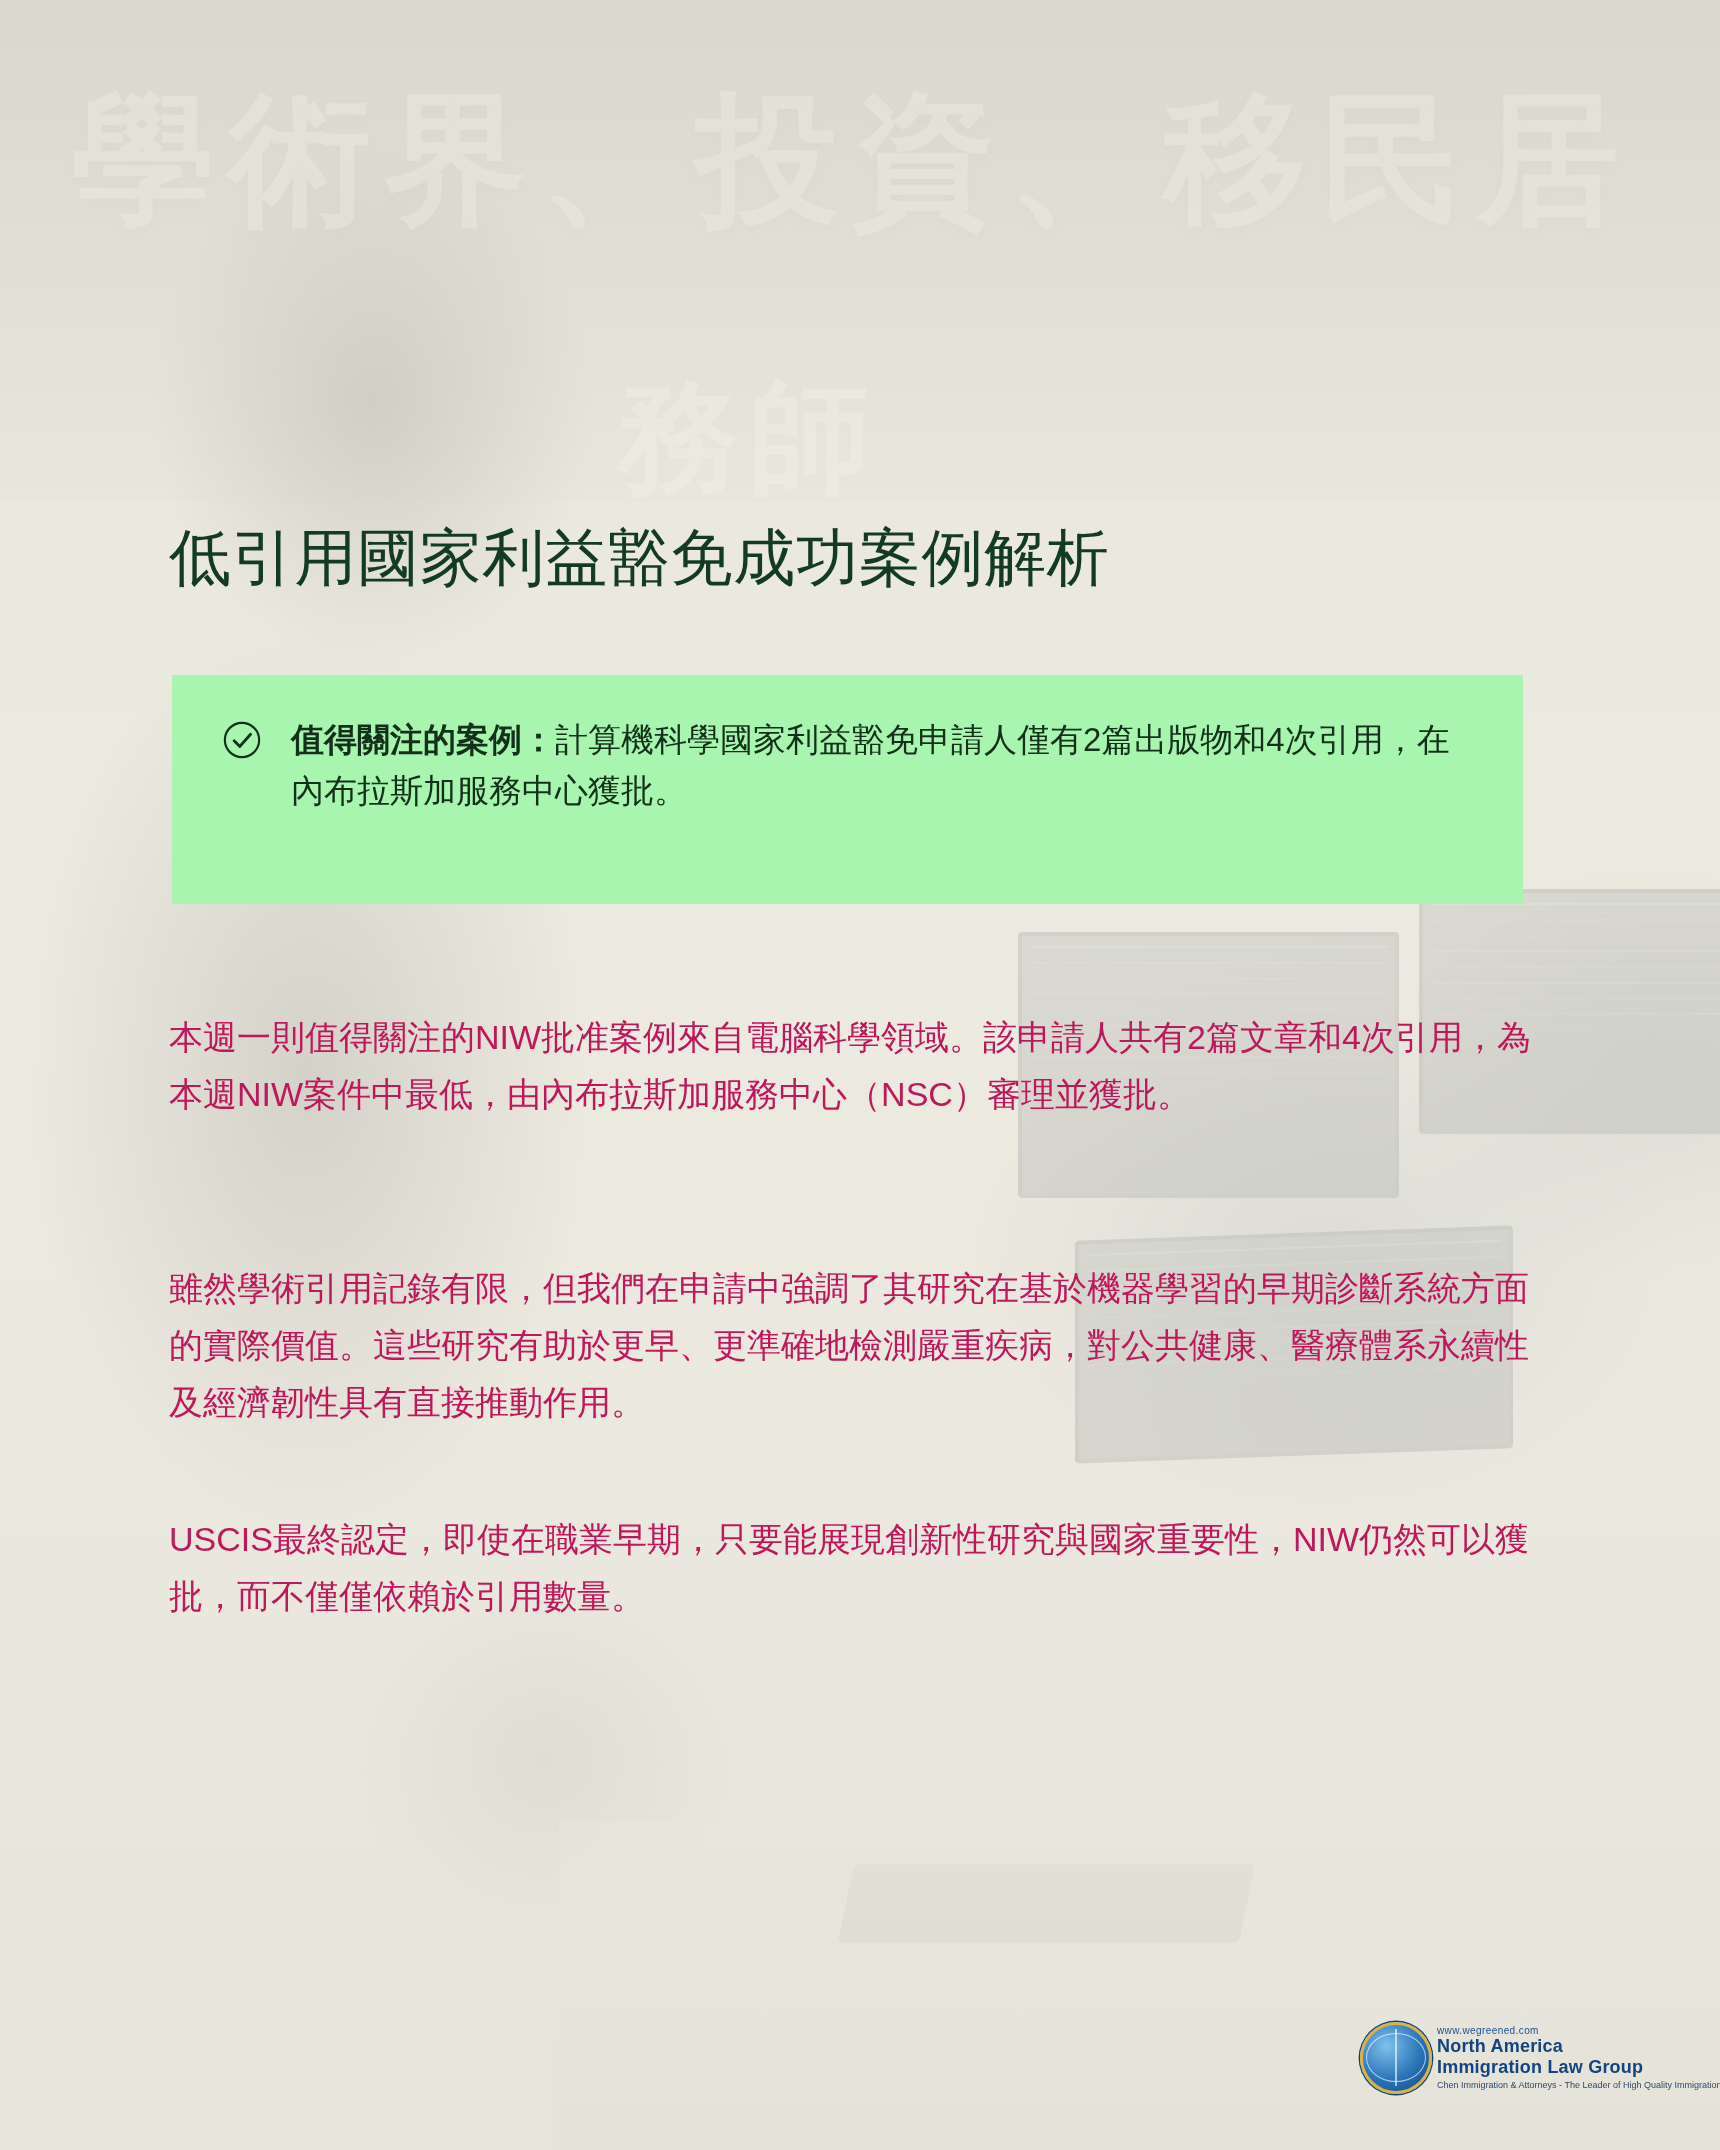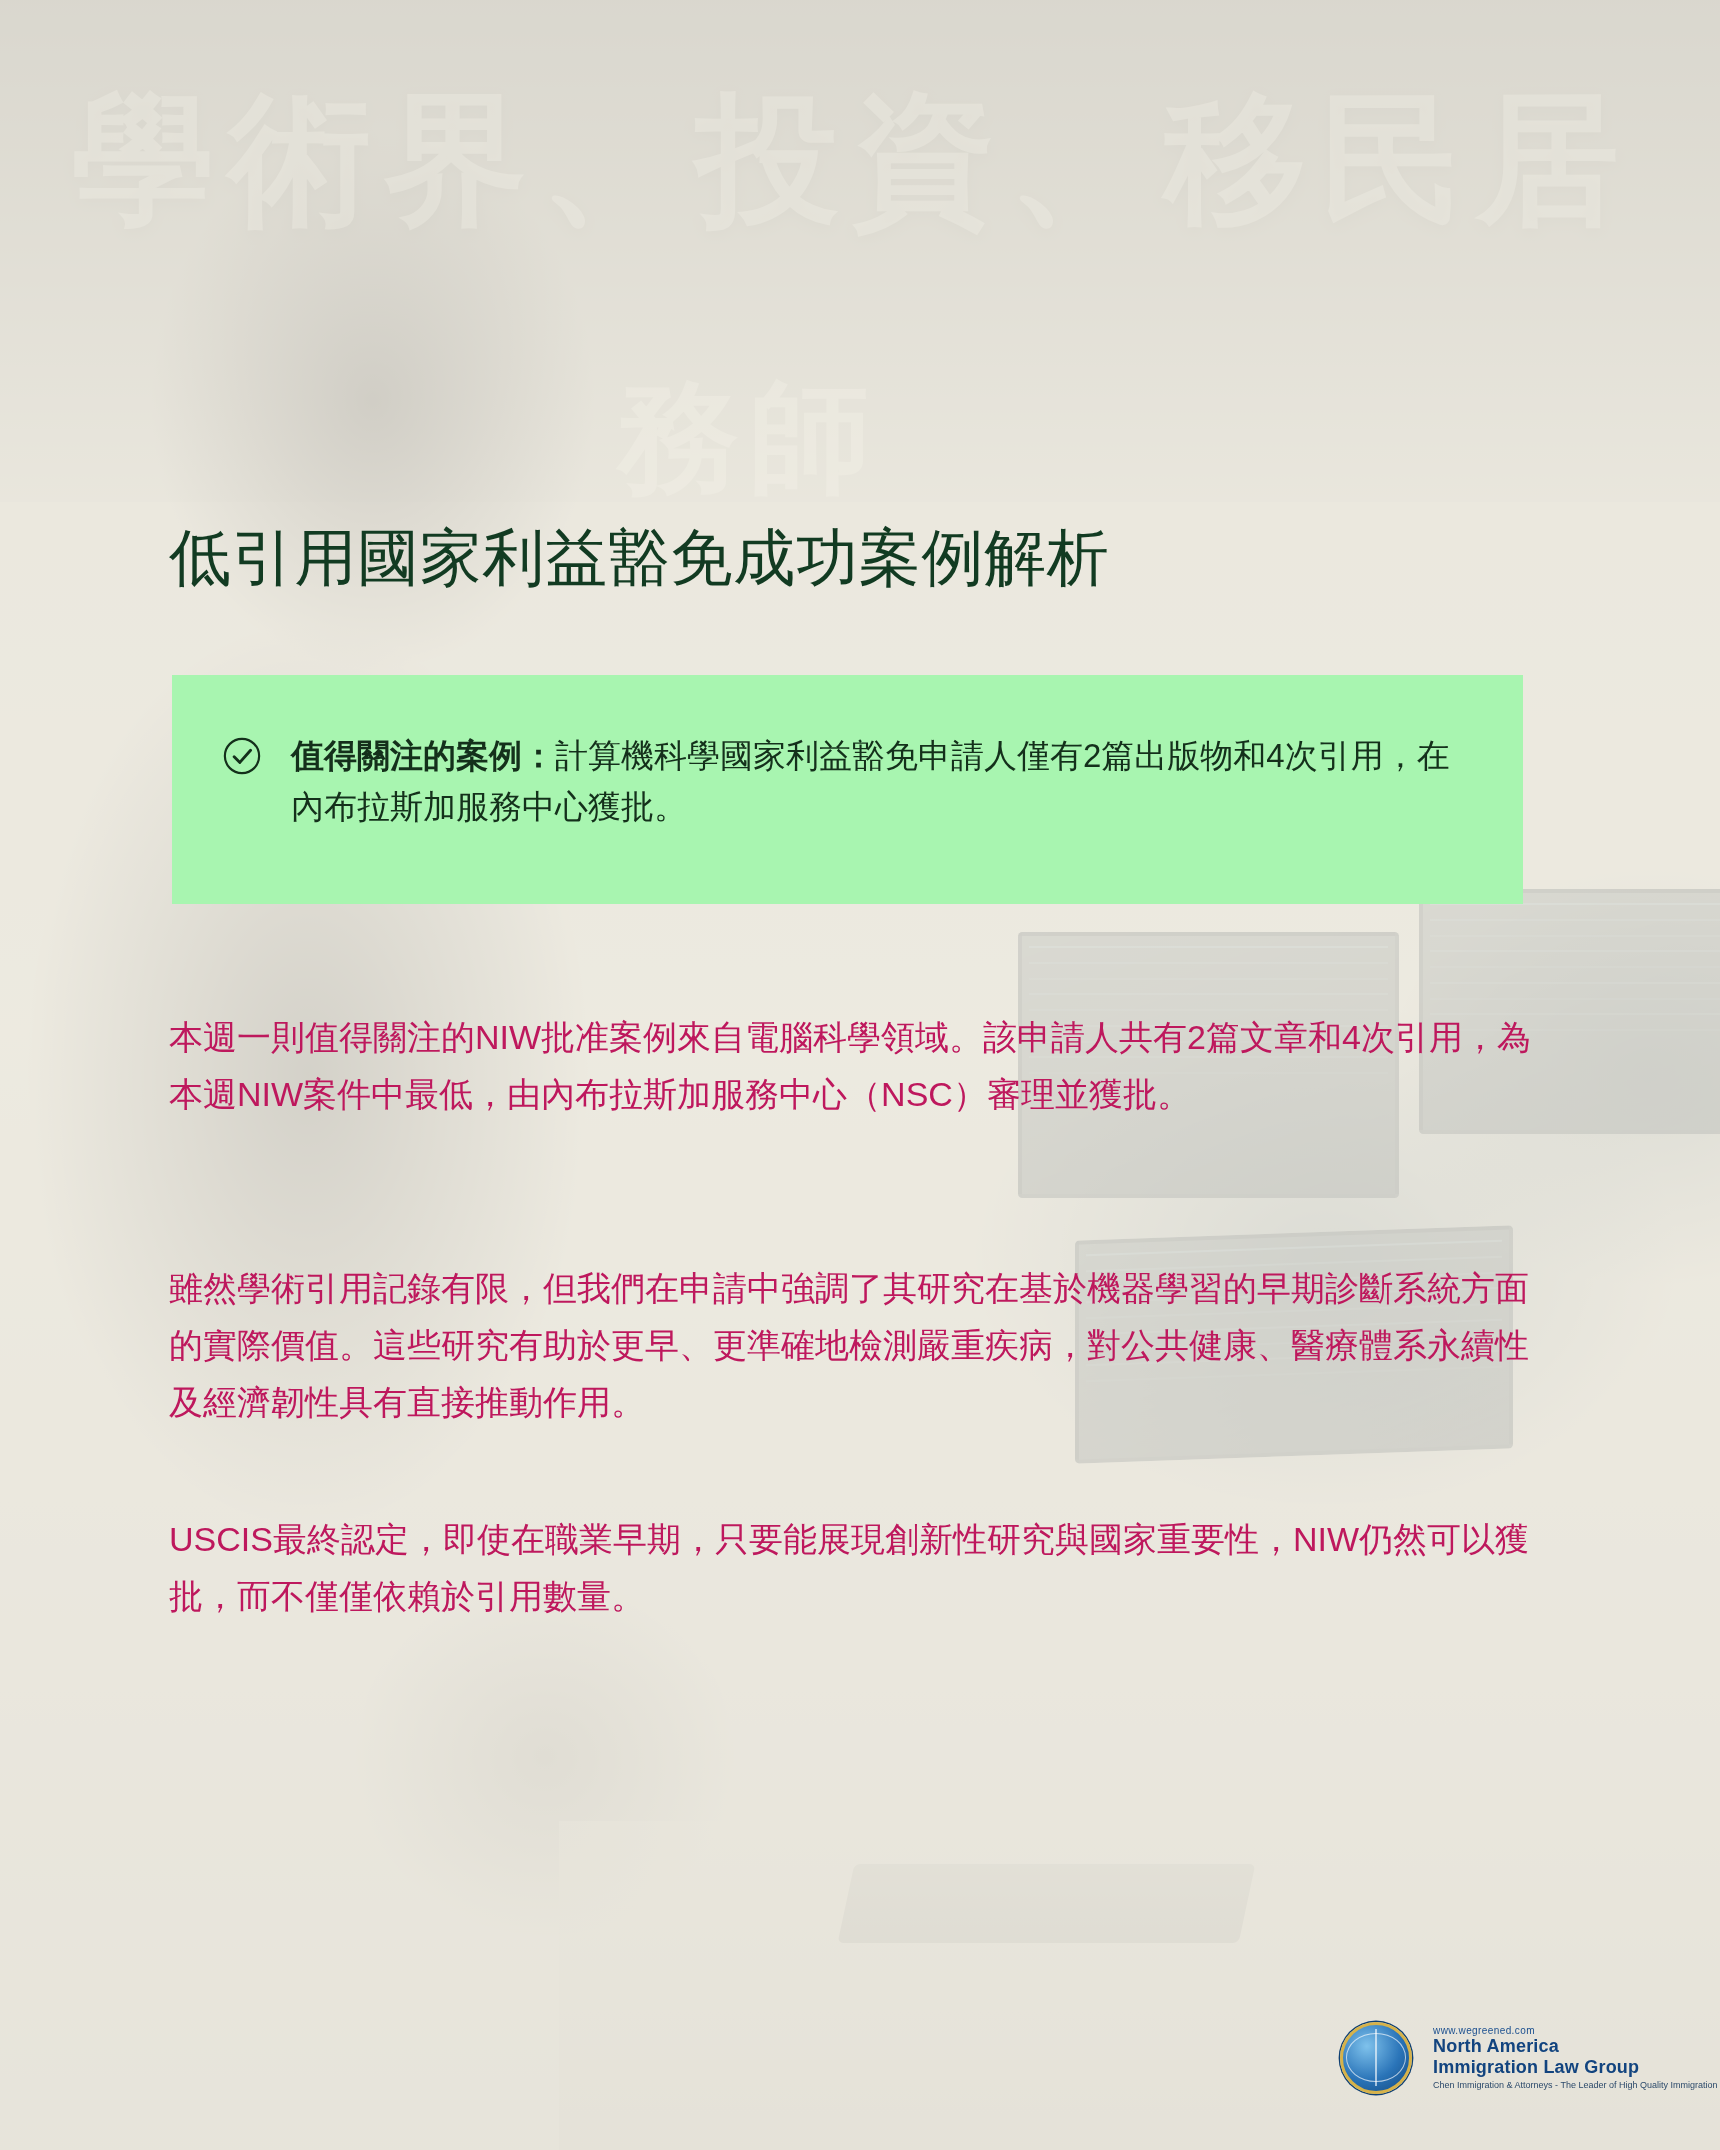--- a/index.html
+++ b/index.html
@@ -121,21 +121,21 @@
   }
 
   .callout {
     position: absolute;
     left: 172px;
     top: 675px;
     width: 1351px;
     min-height: 229px;
     box-sizing: border-box;
     background: #a8f5b0;
-    padding: 55px 50px 39px 50px;
+    padding: 39px 50px 39px 50px;
     display: flex;
     align-items: flex-start;
     gap: 29px;
   }
   .callout-icon {
     flex: 0 0 auto;
     width: 40px;
     height: 40px;
     margin-top: 5.7px;
   }
@@ -157,28 +157,27 @@
     line-height: 1.68;
     color: #be185d;
   }
   .p1 { top: 975px; }
   .p2 { top: 1226px; }
   .p3 { top: 1477px; }
 
   
   .logo {
     position: absolute;
-    left: 1423px;
+    left: 1360px;
     top: 2018px;
     width: 244px;
     height: 79px;
     display: flex;
     align-items: center;
-    gap: 21px;
-    justify-content: center;
+    gap: 5px;
   }
   .logo-globe {
     width: 66px;
     height: 66px;
     border-radius: 50%;
     background:
       radial-gradient(circle at 36% 32%, #7fc2ec 0%, #2a74b8 55%, #11477e 100%);
     border: 3.6px solid #d6b24a;
     position: relative;
     flex: 0 0 auto;

